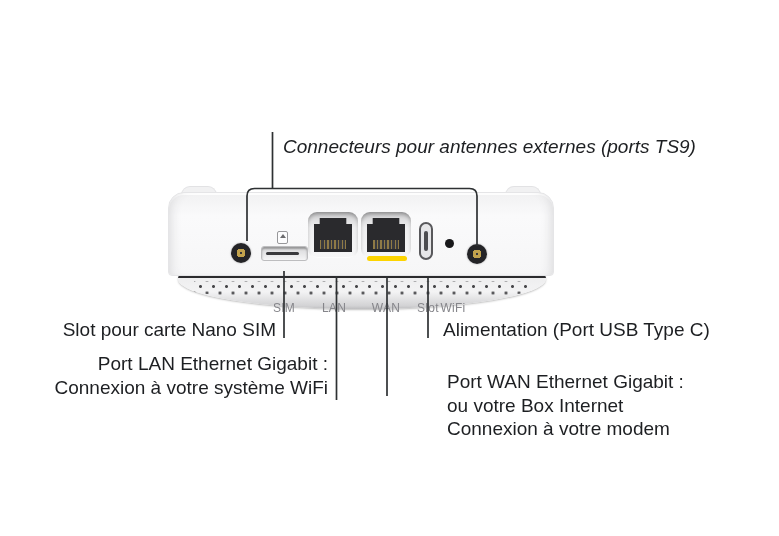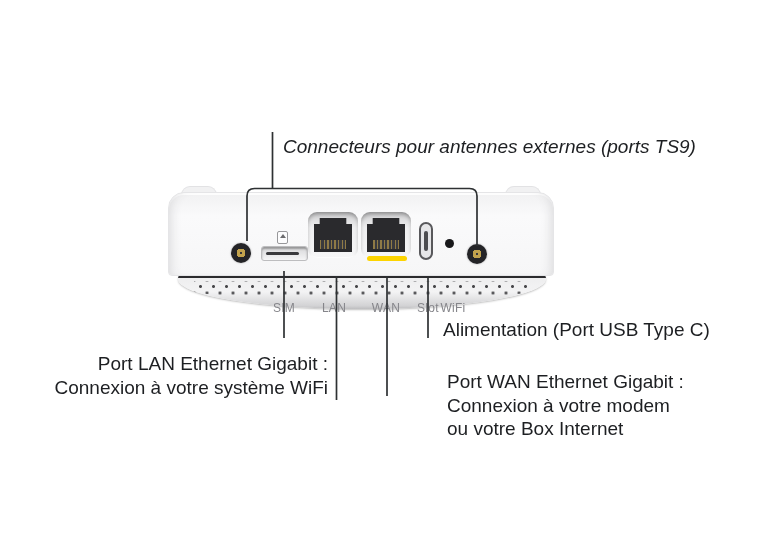--- a/index.html
+++ b/index.html
@@ -138,27 +138,28 @@
     <path class="callout" d="M272.5 132 V188.5"></path>
     <path class="callout" d="M247 241 V196 Q247 188.5 254.5 188.5 H469.5 Q477 188.5 477 196 V246"></path>
     <path class="callout" d="M284 271 V338"></path>
     <path class="callout" d="M336.5 276 V400"></path>
     <path class="callout" d="M387 276 V396"></path>
     <path class="callout" d="M428 277.5 V338"></path>
   </svg>
 
   <div class="caption cap-antennas">Connecteurs pour antennes externes (ports TS9)</div>
 
+  <div class="caption cap-sim">Slot pour carte Nano SIM</div>
 
   <div class="caption cap-power">Alimentation (Port USB Type C)</div>
 
   <div class="caption cap-lan">
     <span class="ln">Port LAN Ethernet Gigabit :</span>
     <span class="ln">Connexion à votre système WiFi</span>
   </div>
 
   <div class="caption cap-wan">
     <span class="ln">Port WAN Ethernet Gigabit :</span>
+    <span class="ln">ou votre Box Internet</span>
     <span class="ln">Connexion à votre modem</span>
-    <span class="ln">ou votre Box Internet</span>
   </div>
 
 </div>
 
 </body></html>

